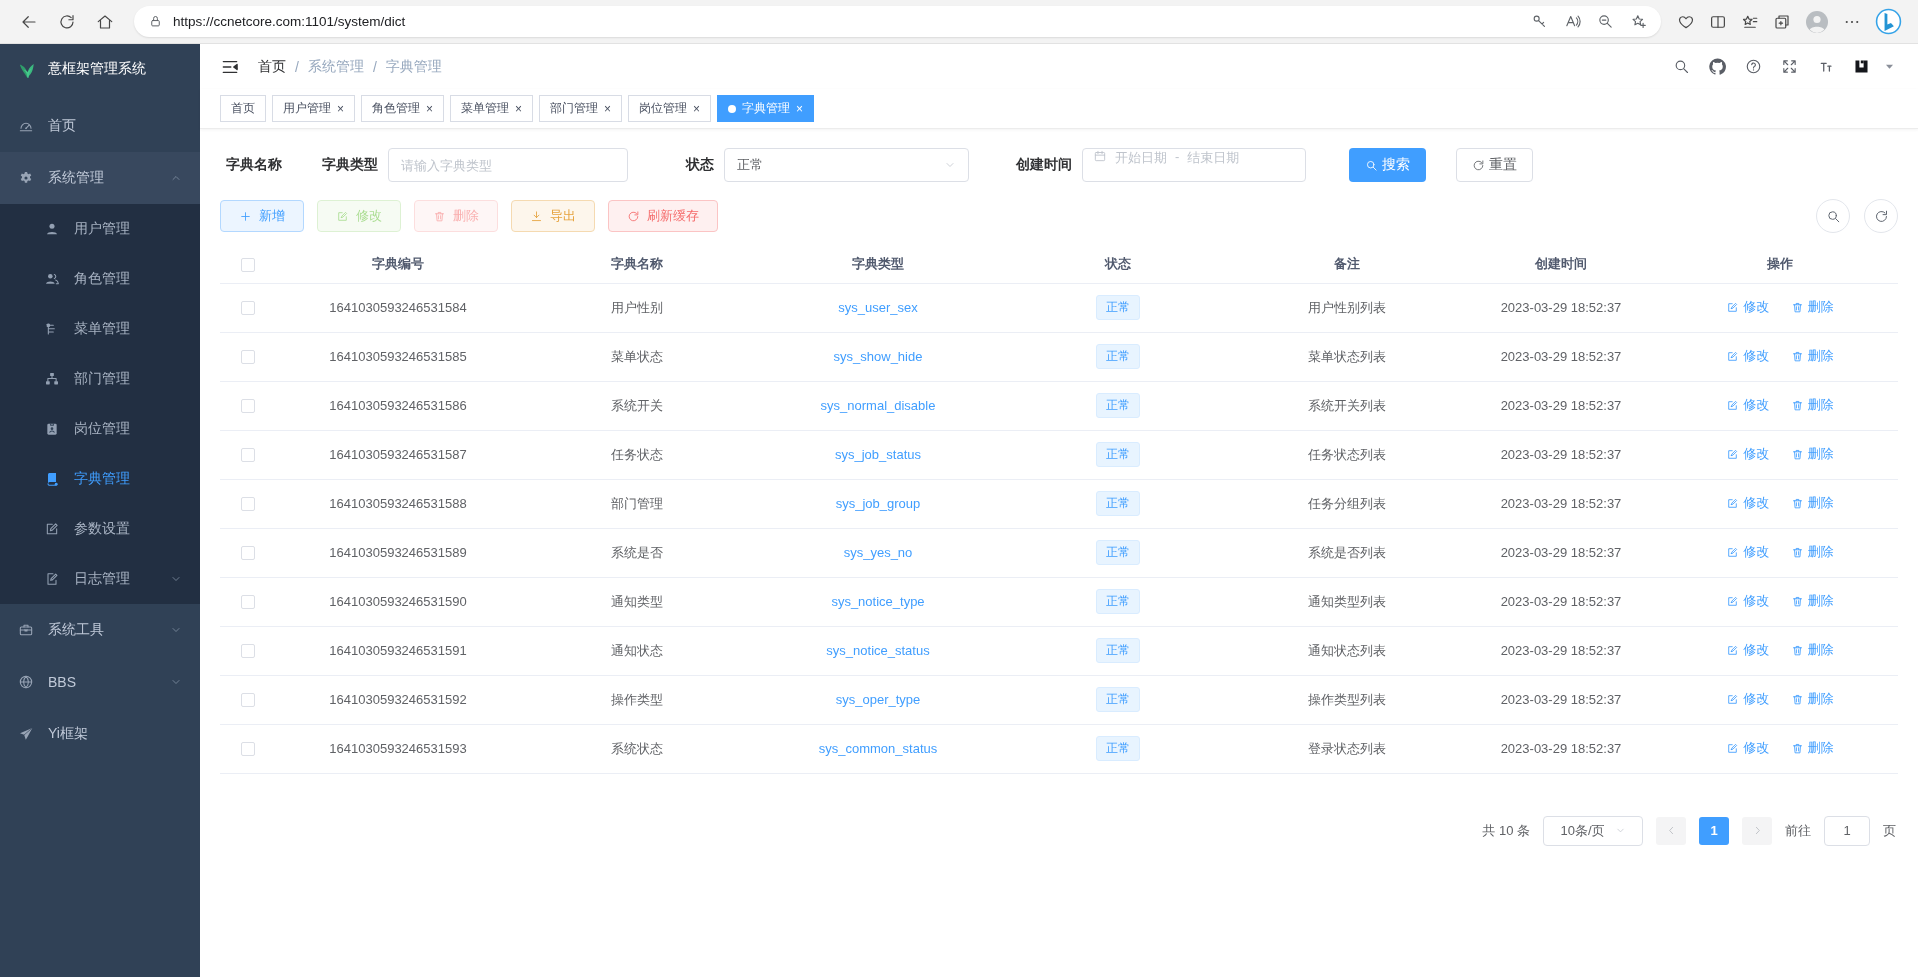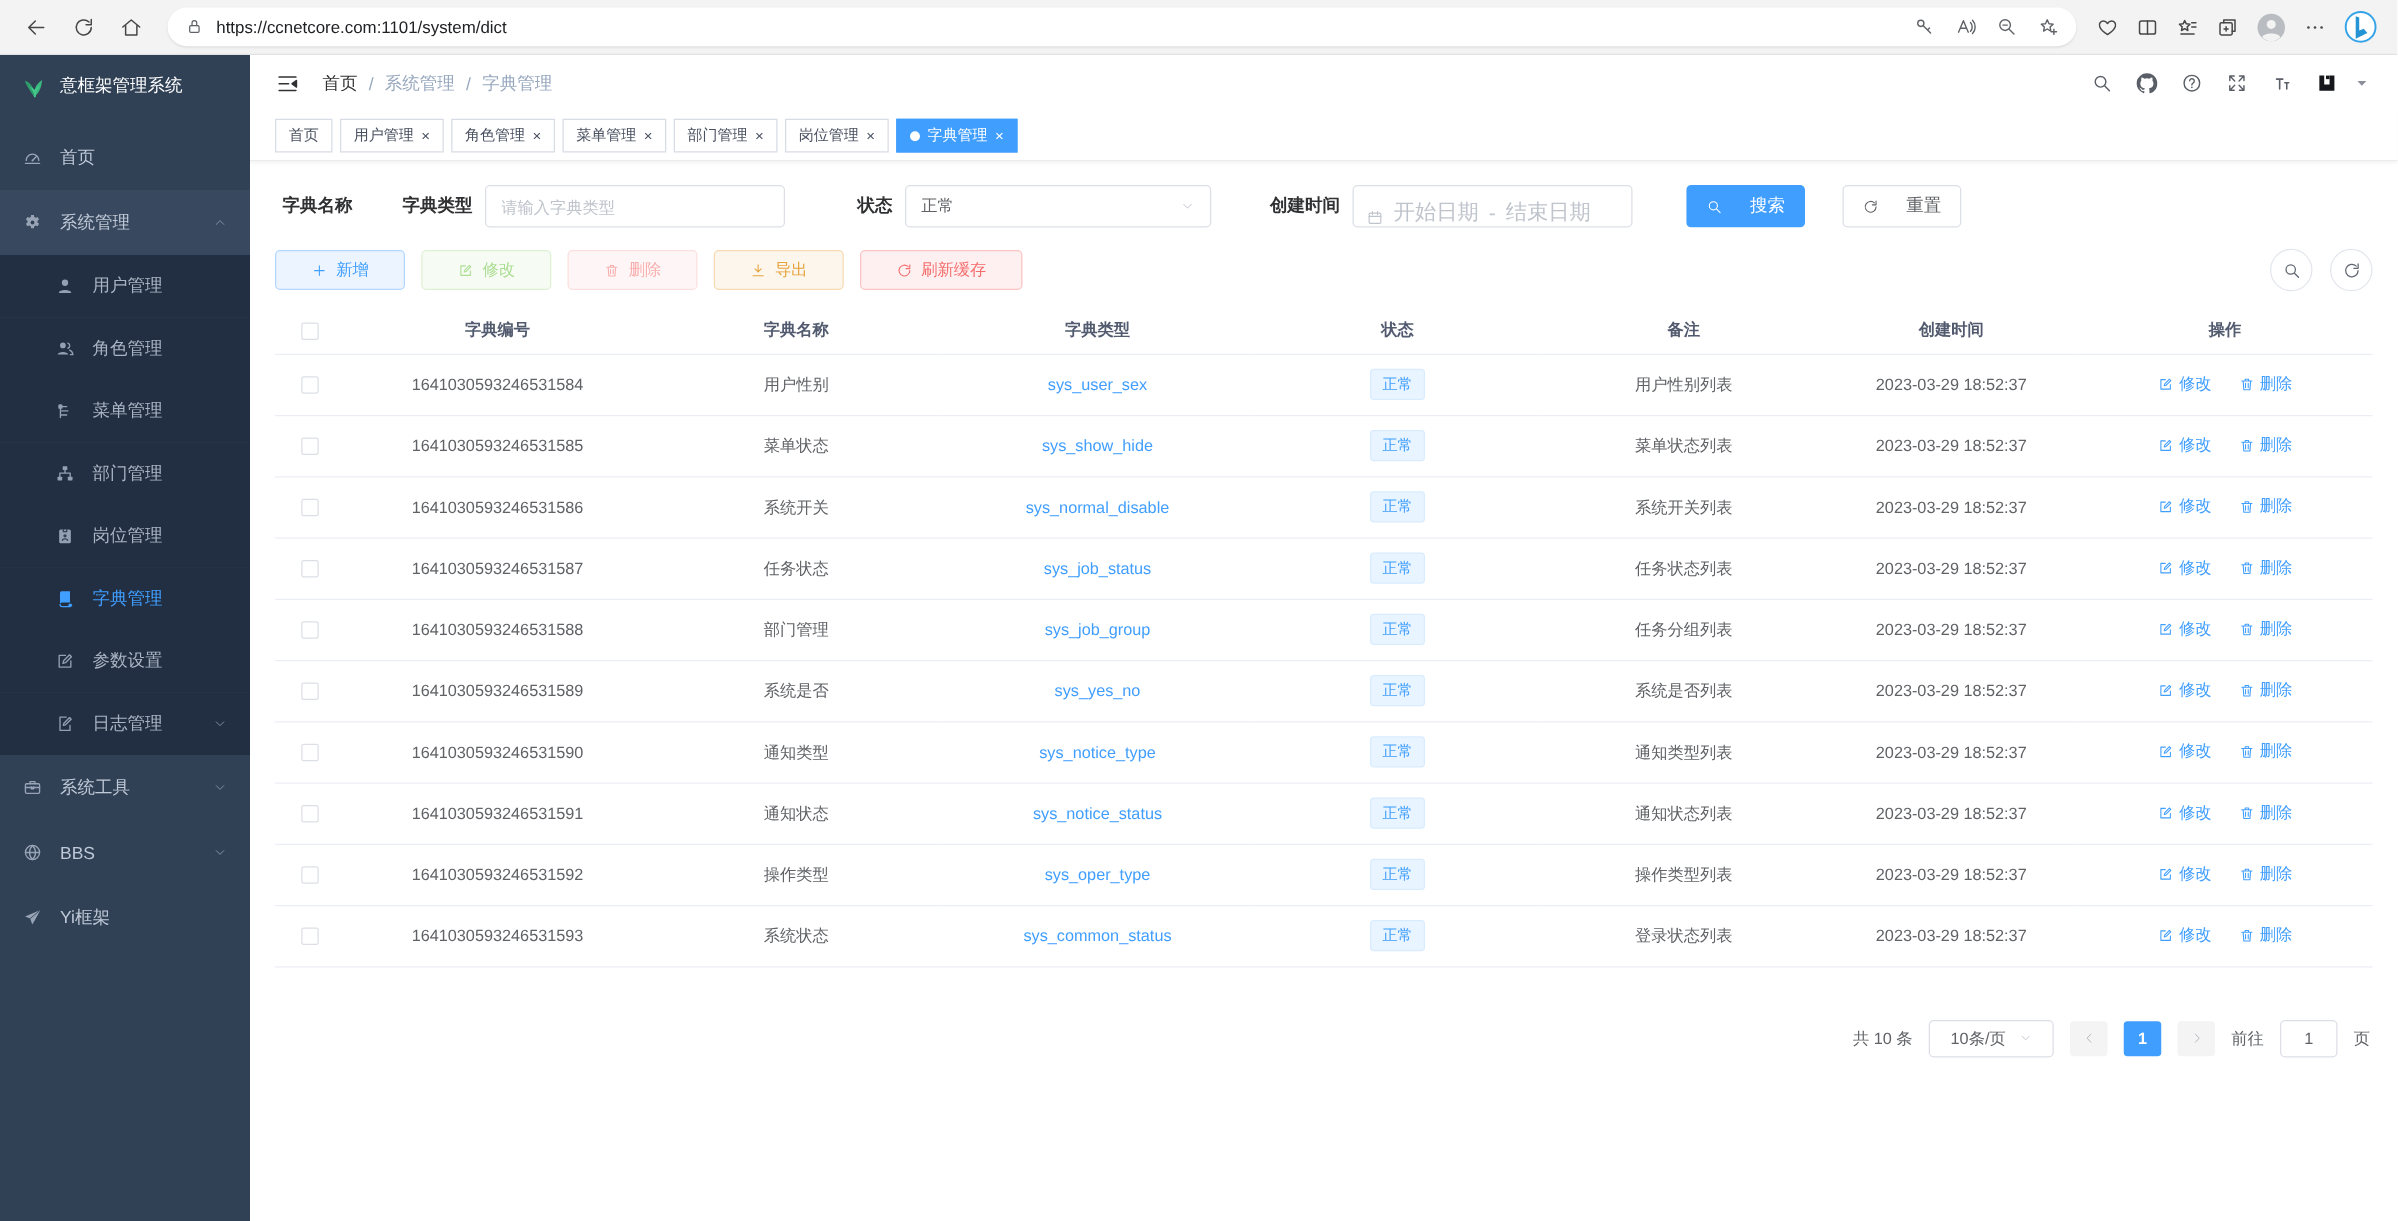--- a/index.html
+++ b/index.html
@@ -71,30 +71,30 @@
   .filter-row{display:flex;align-items:center;font-size:14px}
   .f-label{font-weight:bold;color:#303133;white-space:nowrap;margin-right:10px}
   .f-input{height:34px;border:1px solid #dcdfe6;border-radius:4px;background:#fff;
            font-size:13px;color:#606266;padding:0 12px;outline:none}
   .f-input::placeholder{color:#bfc4cc}
   .w245{width:245px}.w240{width:240px}
   .f-select{width:245px;height:34px;border:1px solid #dcdfe6;border-radius:4px;background:#fff;
             display:flex;align-items:center;padding:0 12px;font-size:13px;color:#606266;cursor:pointer}
   .f-select .chev{margin-left:auto;width:12px;height:12px;color:#c0c4cc}
   .f-date{width:224px;height:34px;border:1px solid #dcdfe6;border-radius:4px;background:#fff;
-          display:flex;align-items:flex-end;gap:8px;padding:0 10px;font-size:17px;color:#bfc4cc;cursor:pointer}
+          display:flex;align-items:flex-start;gap:8px;padding:0 10px;font-size:13px;color:#bfc4cc;cursor:pointer}
   .f-date .ic{width:14px;height:14px;color:#c0c4cc}
-  .btn{height:34px;border-radius:4px;display:inline-flex;align-items:center;gap:22px;
+  .btn{height:34px;border-radius:4px;display:inline-flex;align-items:center;gap:4px;
        padding:0 15px;font-size:14px;cursor:pointer;border:1px solid transparent;white-space:nowrap}
   .btn .ic{width:13px;height:13px}
   .btn-search{background:#409eff;color:#fff}
   .btn-reset{background:#fff;border-color:#dcdfe6;color:#606266}
 
   .toolbar{display:flex;align-items:center;margin-top:17px;gap:13px}
-  .t-btn{height:32px;padding:0 28px;border-radius:4px;font-size:13px;display:inline-flex;
+  .t-btn{height:32px;padding:0 18px;border-radius:4px;font-size:13px;display:inline-flex;
          align-items:center;gap:7px;cursor:pointer;border:1px solid;white-space:nowrap}
   .t-btn .ic{width:13px;height:13px}
   .t-add{background:#ecf5ff;border-color:#b3d8ff;color:#409eff}
   .t-edit{background:#f0f9eb;border-color:#c2e7b0;color:#67c23a;opacity:.55;cursor:not-allowed}
   .t-del{background:#fef0f0;border-color:#fbc4c4;color:#f56c6c;opacity:.55;cursor:not-allowed}
   .t-export{background:#fdf6ec;border-color:#f5dab1;color:#e6a23c}
   .t-cache{background:#fef0f0;border-color:#fbc4c4;color:#f56c6c}
   .tool-circles{margin-left:auto;display:flex;gap:14px}
   .circle-btn{width:34px;height:34px;border:1px solid #e3e6ec;border-radius:50%;background:#fff;
               display:flex;align-items:center;justify-content:center;color:#5f6670;cursor:pointer}

